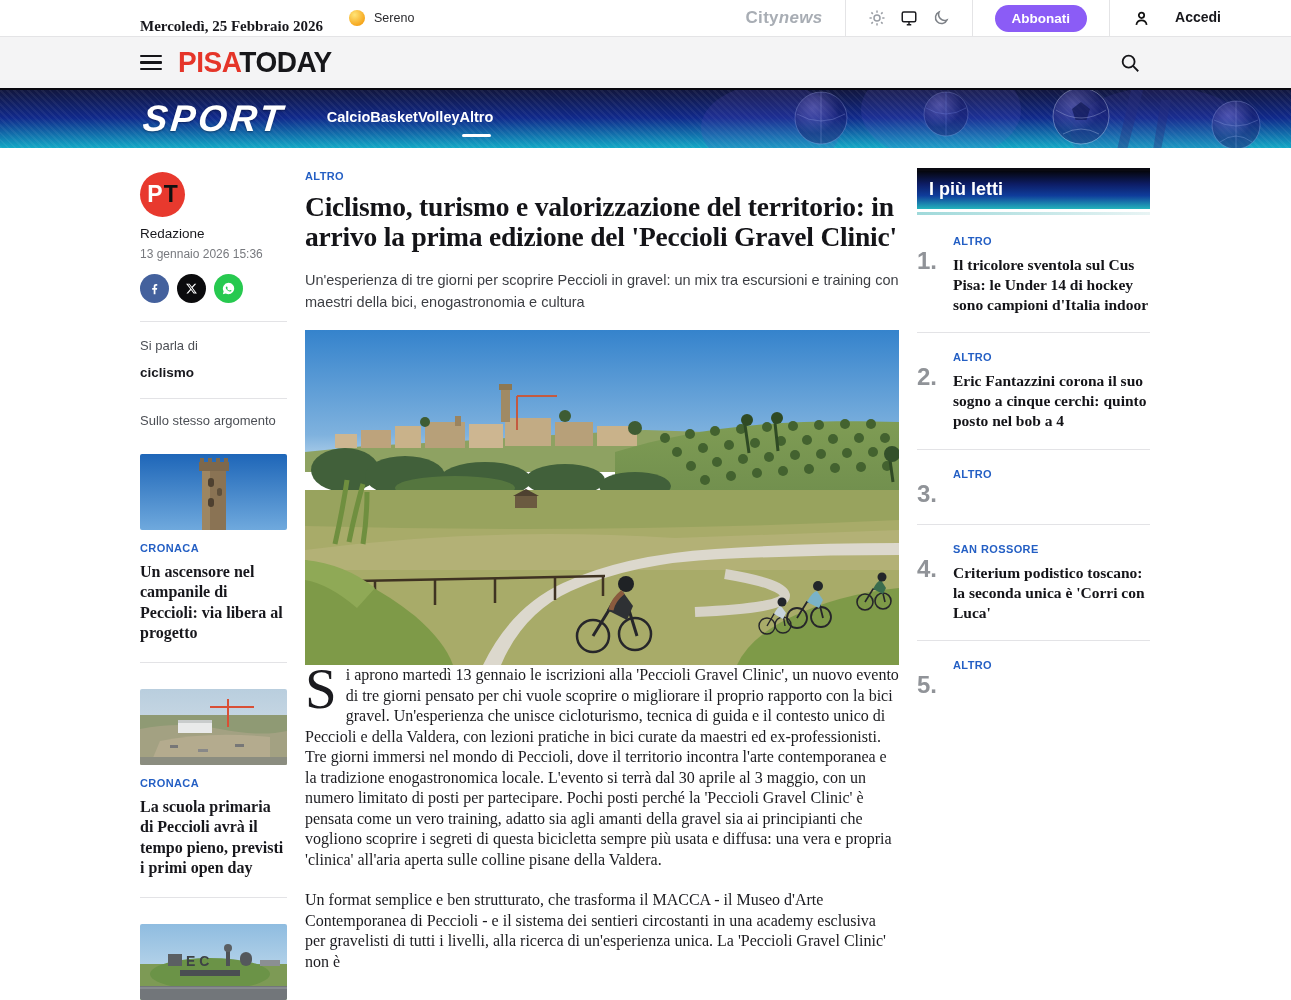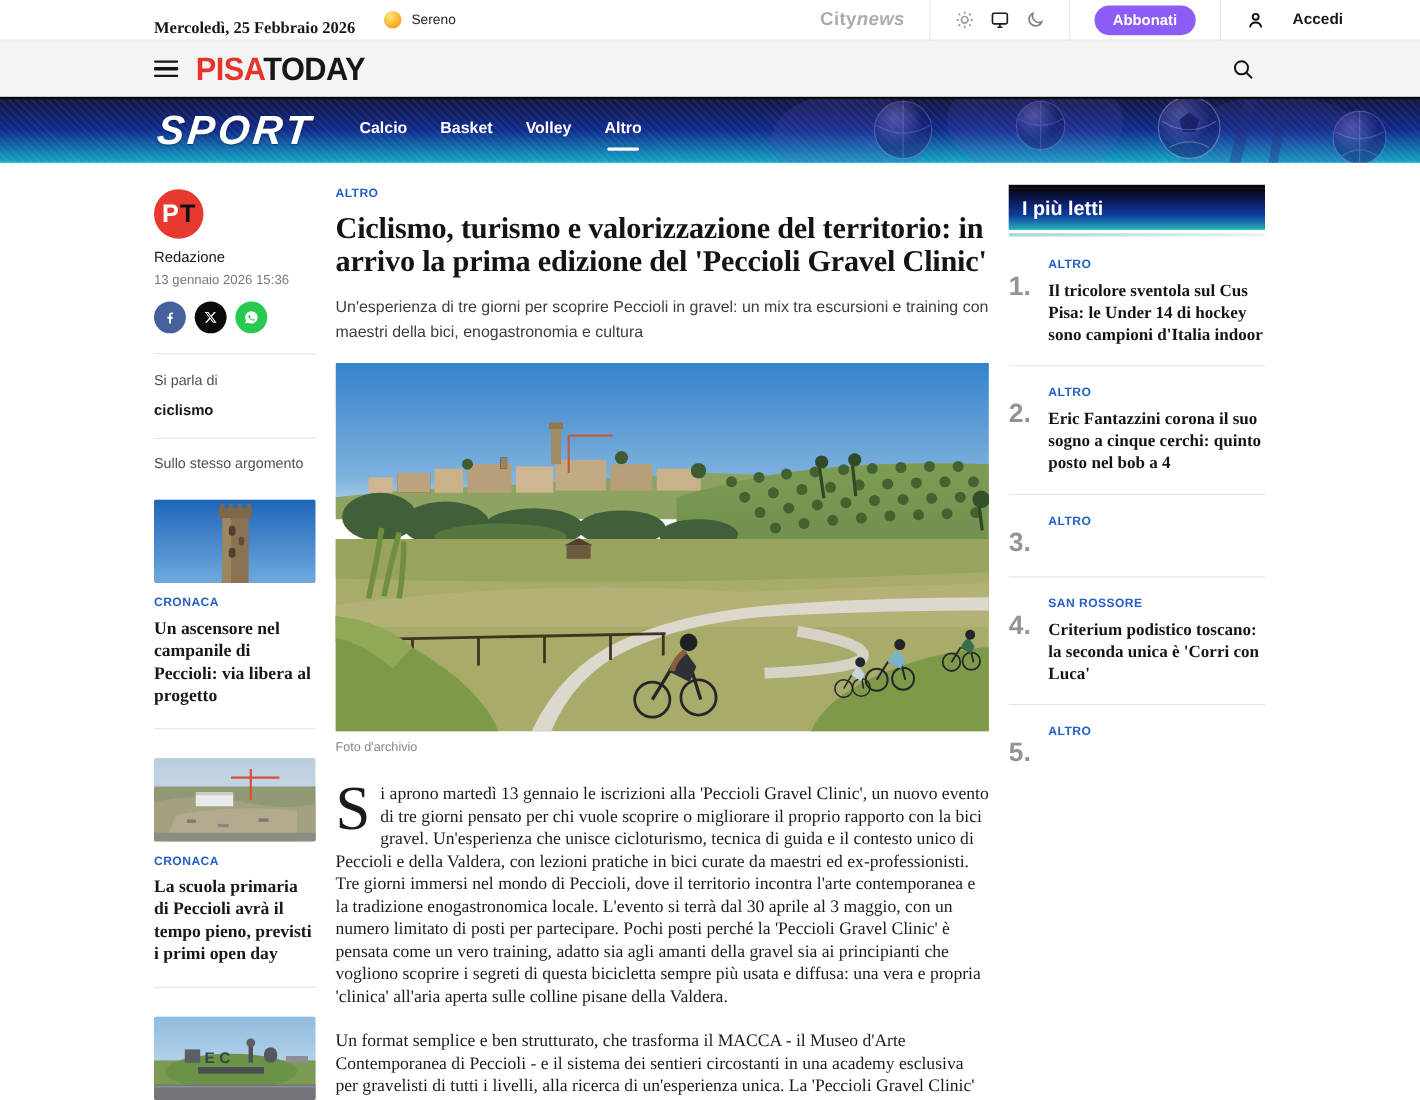--- a/index.html
+++ b/index.html
@@ -40,21 +40,21 @@
   .banner { position:relative; height:60px;
     background:linear-gradient(180deg,#12173f 0%,#10298b 48%,#13a9c6 100%);
     border-top:2px solid #08080f; overflow:hidden; }
   .banner::before { content:""; position:absolute; inset:0;
     background:repeating-linear-gradient(45deg, rgba(255,255,255,.05) 0 2px, transparent 2px 5px); }
   .banner-art { position:absolute; right:0; top:0; height:60px; width:600px; opacity:.8; }
   .banner-inner { position:relative; display:flex; align-items:center; height:100%;
     padding-left:143px; gap:30px; }
   .sport-title { color:#fff; font-size:37px; font-weight:800; font-style:italic;
     letter-spacing:3px; transform:skewX(-6deg); text-shadow:0 1px 2px rgba(0,0,20,.4); margin-right:12px;}
-  .sport-nav { display:flex; gap:30px; }
+  .sport-nav { display:flex; }
   .sport-nav .nav-item { color:#fff; font-size:14.5px; font-weight:700; cursor:pointer;
     position:relative; padding:10px 0 14px; }
   .sport-nav .nav-item.active::after { content:""; position:absolute; left:2px; right:2px;
     bottom:2px; height:3px; background:#fff; border-radius:2px; }
 
   
   .content { display:flex; padding:20px 141px 0 140px; gap:18px; }
   .col-left { width:147px; flex:none; }
   .col-main { width:594px; flex:none; }
   .col-right { width:233px; flex:none; }
@@ -451,21 +451,20 @@
         <g stroke="#26262a" stroke-width="1.4" fill="none">
           <circle cx="462" cy="296" r="8"></circle>
             <circle cx="478" cy="295" r="8"></circle>
           <path d="M462 296l7-12h9l2 12"></path>
         </g>
         <path d="M469 284q4-8 7-8l5 7-3 6z" fill="#c8d4dc"></path>
           <circle cx="477" cy="272" r="4.5" fill="#22262a"></circle>
       </g>
     </svg>
 
-    <div class="caption">Foto d'archivio</div>
 
     <div class="body-text">
       <p><span class="dropcap">S</span><span>i aprono martedì 13 gennaio le iscrizioni alla 'Peccioli Gravel Clinic', un nuovo evento di tre giorni pensato per chi vuole scoprire o migliorare il proprio rapporto con la bici gravel. Un'esperienza che unisce cicloturismo, tecnica di guida e il contesto unico di Peccioli e della Valdera, con lezioni pratiche in bici curate da maestri ed ex-professionisti. Tre giorni immersi nel mondo di Peccioli, dove il territorio incontra l'arte contemporanea e la tradizione enogastronomica locale. L'evento si terrà dal 30 aprile al 3 maggio, con un numero limitato di posti per partecipare. Pochi posti perché la 'Peccioli Gravel Clinic' è pensata come un vero training, adatto sia agli amanti della gravel sia ai principianti che vogliono scoprire i segreti di questa bicicletta sempre più usata e diffusa: una vera e propria 'clinica' all'aria aperta sulle colline pisane della Valdera.</span></p>
       <p>Un format semplice e ben strutturato, che trasforma il MACCA - il Museo d'Arte Contemporanea di Peccioli - e il sistema dei sentieri circostanti in una academy esclusiva per gravelisti di tutti i livelli, alla ricerca di un'esperienza unica. La 'Peccioli Gravel Clinic' non è</p>
     </div>
   </div>
 
   <div class="col-right">
     <div class="mr-header">I più letti</div>
     <div class="mr-underline"></div>

